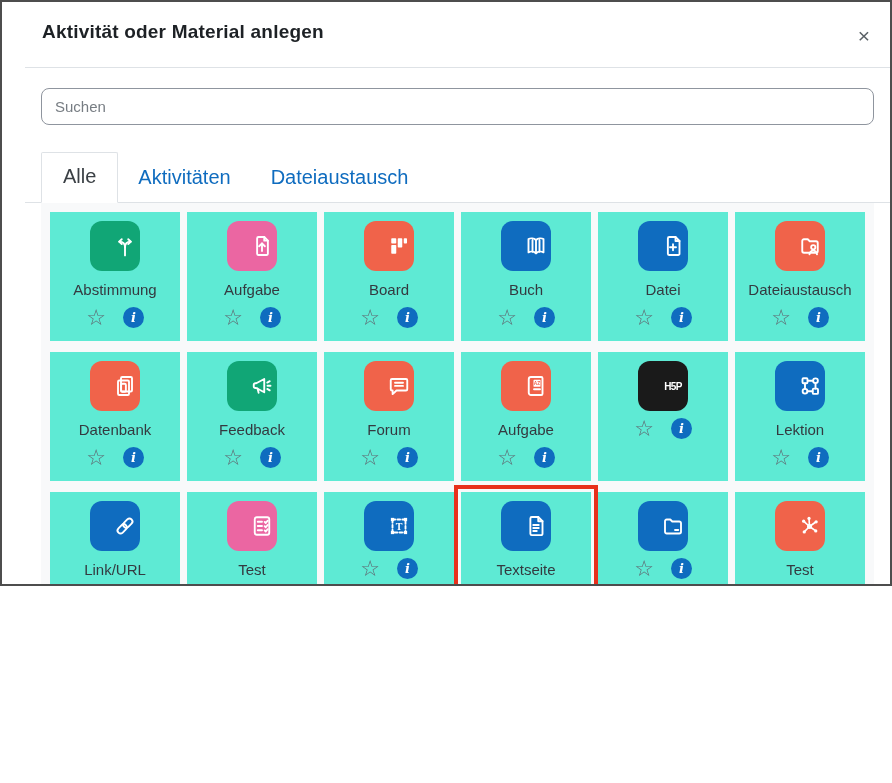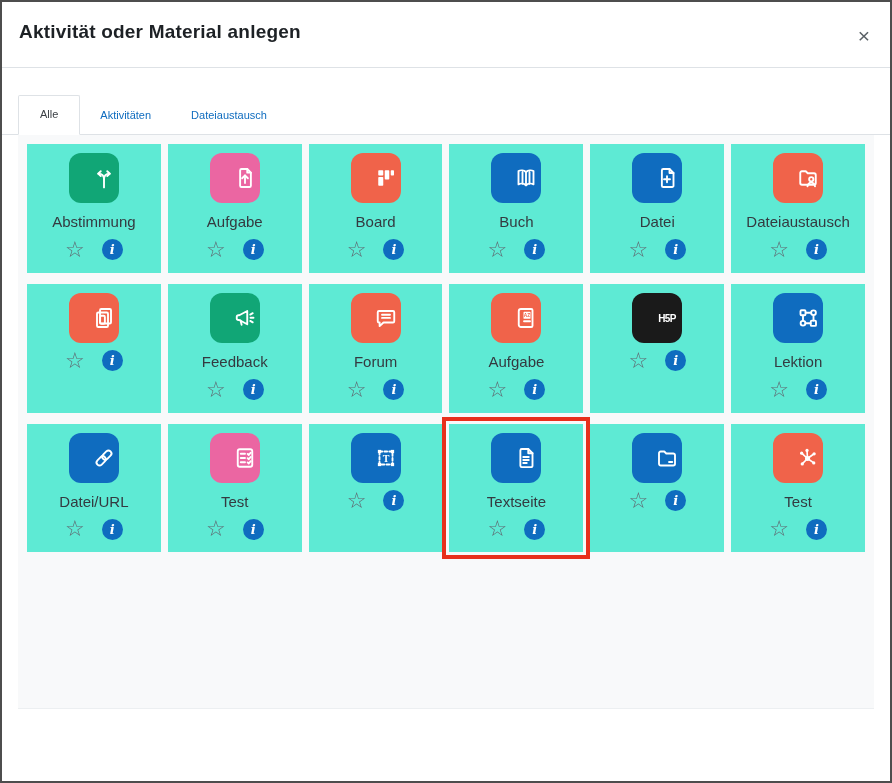--- a/index.html
+++ b/index.html
@@ -1,24 +1,25 @@
 <!DOCTYPE html>
 <html lang="de" style="--c-link: #0f6cbf; --c-info: #0f6cbf; --c-highlight: #e8301c;"><head>
 <meta charset="utf-8">
 <style>
   * { box-sizing: border-box; margin: 0; padding: 0; }
   html,body { background:#fff; }
   body { font-family: "Liberation Sans", sans-serif; }
 
   .modal {
     position: relative;
-    width: 892px; height: 783px;
+    width: 892px; height: 586px;
     border: 2px solid #4d4d4d;
     background: #fff;
     overflow: hidden;
+    padding-left: 23px;
   }
 
   
   .modal-header {
     height: 66px;
     padding: 19px 18px 0 17px;
     border-bottom: 1px solid #dee2e6;
     display: flex; align-items: flex-start; justify-content: space-between;
   }
   .modal-title { font-size: 19px; font-weight: bold; color: #1d2125; letter-spacing: .2px; }
@@ -38,21 +39,21 @@
   }
   .search-input::placeholder { color: #777d83; }
 
   
   .tabbar {
     margin-top: 27px; padding: 0 16px;
     display: flex; align-items: flex-end;
     border-bottom: 1px solid #dee2e6;
   }
   .tab {
-    font-size: 11px; padding: 12px 19px 13px;
+    font-size: 20px; padding: 12px 19px 13px;
     color: var(--c-link, #0f6cbf);
     background: none; border: 1px solid transparent; border-bottom: none;
     cursor: pointer; font-family: "Liberation Sans", sans-serif;
     border-radius: 2px 2px 0 0;
   }
   .tab.active {
     color: #3b4045; background: #fff;
     border-color: #dee2e6;
     margin-bottom: -1px; border-bottom: 1px solid #fff;
     padding: 12px 21px 14px;
@@ -118,20 +119,23 @@
 </head>
 <body>
 
 <div class="modal">
 
   <div class="modal-header">
     <div class="modal-title">Aktivität oder Material anlegen</div>
     <button class="close-btn">×</button>
   </div>
 
+  <div class="search-wrap">
+    <input class="search-input" type="text" placeholder="Suchen" style="">
+  </div>
 
   <div class="tabbar">
     <button class="tab active">Alle</button>
     <button class="tab">Aktivitäten</button>
     <button class="tab">Dateiaustausch</button>
   </div>
 
   <div class="tab-content">
     <div class="grid">
         <div class="tile">
@@ -226,20 +230,21 @@
     </div>
   </div>
         <div class="tile">
     <div class="iconbox" style="background: rgb(240, 99, 74);">
             <svg viewBox="0 0 24 24" width="30" height="30" fill="none" stroke="#ffffff" stroke-width="1.5" stroke-linecap="round" stroke-linejoin="round">
               <rect x="8.8" y="4.8" width="8.8" height="11.6" rx="1"></rect>
               <rect x="6.4" y="7.6" width="8.8" height="11.6" rx="1"></rect>
               <rect x="8.9" y="10.2" width="3.8" height="6.4" rx="1"></rect>
             </svg>
           </div>
+    <div class="tile-label">Datenbank</div>
     <div class="tile-footer">
       <button class="star-btn">☆</button>
       <button class="info-btn">i</button>
     </div>
   </div>
         <div class="tile">
     <div class="iconbox" style="background: rgb(17, 166, 118);">
             <svg viewBox="0 0 24 24" width="30" height="30" fill="none" stroke="#ffffff" stroke-width="1.5" stroke-linecap="round" stroke-linejoin="round">
               <path d="M13.8 6.4 7.4 9.8h-.8a1.2 1.2 0 0 0-1.2 1.2v1.4a1.2 1.2 0 0 0 1.2 1.2h.8l6.4 3.4z"></path>
               <path d="M8.4 13.9l.9 3.5"></path>
@@ -309,21 +314,21 @@
   </div>
         <div class="tile">
     <div class="iconbox" style="background: rgb(15, 108, 191);">
             <svg viewBox="0 0 24 24" width="30" height="30" fill="none" stroke="#ffffff" stroke-width="1.5" stroke-linecap="round" stroke-linejoin="round">
               <g transform="rotate(-45 12 12)">
                 <rect x="4.6" y="9.6" width="8.4" height="4.8" rx="2.4"></rect>
                 <rect x="11" y="9.6" width="8.4" height="4.8" rx="2.4"></rect>
               </g>
             </svg>
           </div>
-    <div class="tile-label">Datei/URL</div>
+    <div class="tile-label">Link/URL</div>
     <div class="tile-footer">
       <button class="star-btn">☆</button>
       <button class="info-btn">i</button>
     </div>
   </div>
         <div class="tile">
     <div class="iconbox" style="background: rgb(235, 102, 162);">
             <svg viewBox="0 0 24 24" width="30" height="30" fill="none" stroke="#ffffff" stroke-width="1.5" stroke-linecap="round" stroke-linejoin="round">
               <rect x="6.2" y="5" width="11.6" height="14" rx="1.6"></rect>
               <path d="M8.6 8.6h3.4M8.6 12h3.4M8.6 15.4h3.4"></path>

